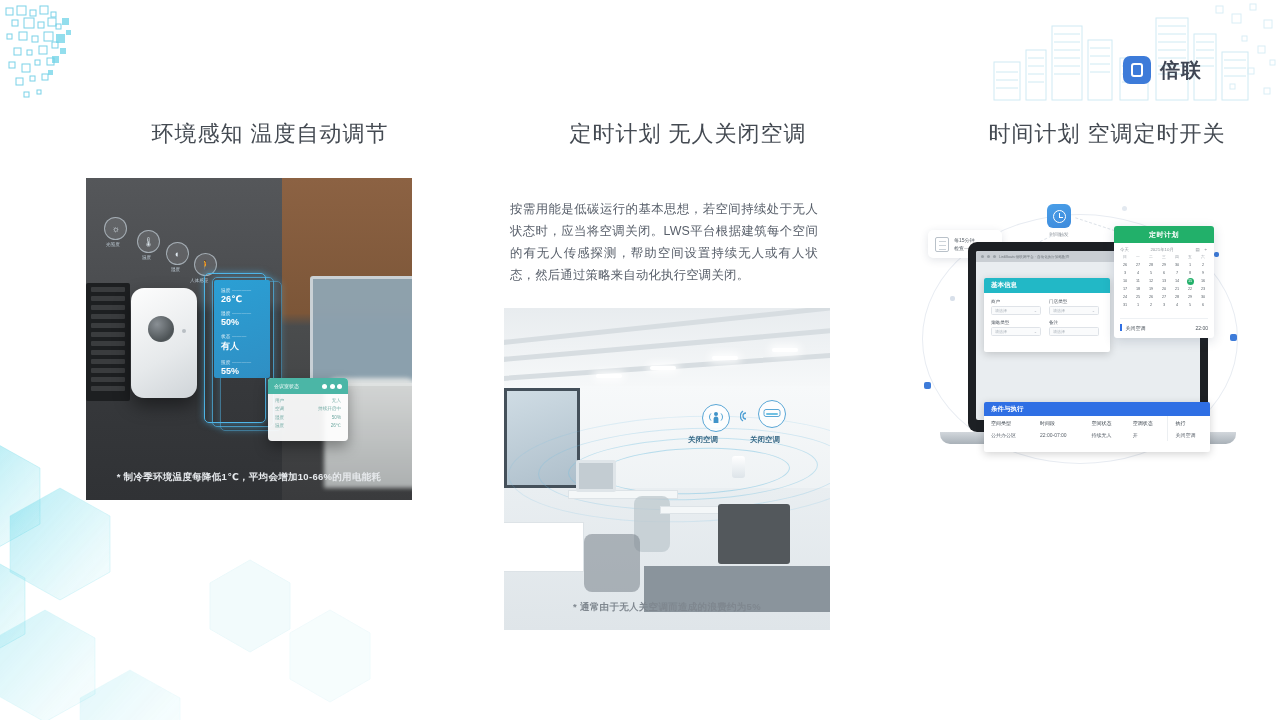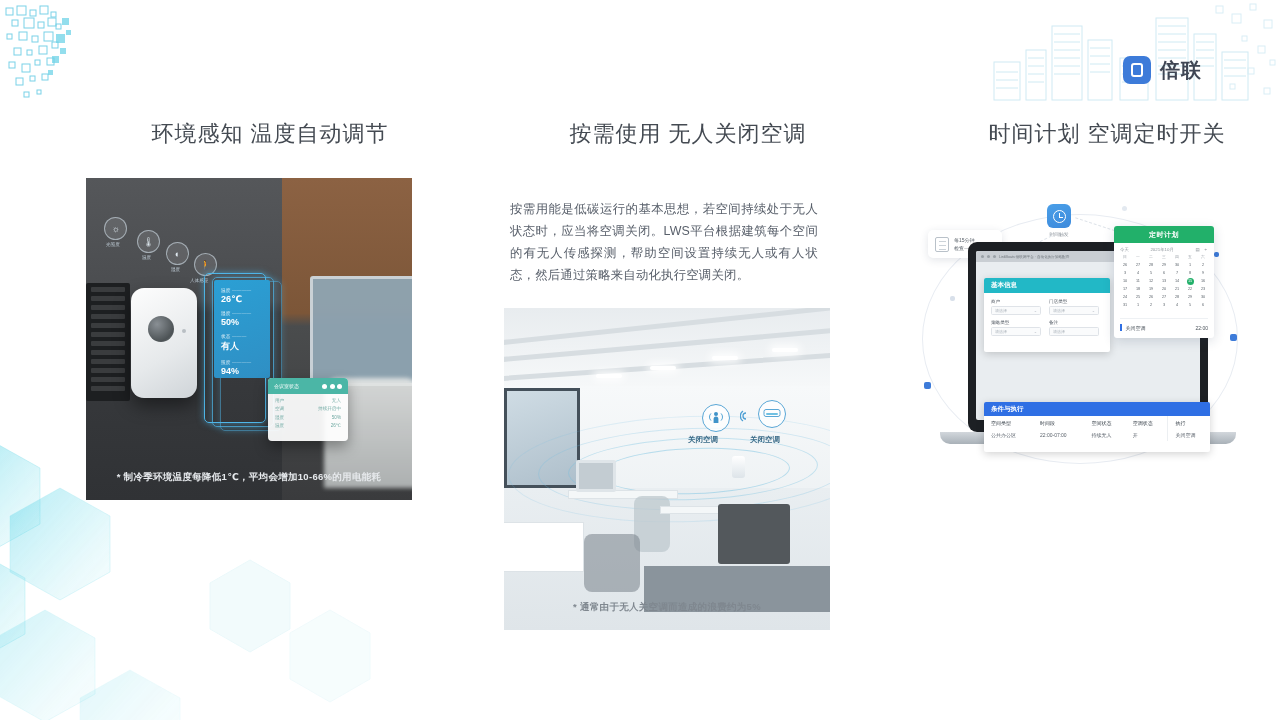--- a/index.html
+++ b/index.html
@@ -441,21 +441,21 @@
         <div class="row">
             <div class="lbl"><span>湿度</span><span class="dash"> ————</span></div>
             <div class="val">50%</div>
           </div>
         <div class="row">
             <div class="lbl"><span>状态</span><span class="dash"> ———</span></div>
             <div class="val">有人</div>
           </div>
         <div class="row">
             <div class="lbl"><span>照度</span><span class="dash"> ————</span></div>
-            <div class="val">94%</div>
+            <div class="val">55%</div>
           </div>
       </div>
 
       <div id="fig1-card">
         <div class="hd">
           <div class="t">会议室状态</div>
           <div class="dots">
               <i></i>
               <i></i>
               <i></i>
@@ -477,21 +477,21 @@
             <span>温度</span>
             <span>26℃</span>
           </div>
       </div>
 
       <div class="fig-caption">* 制冷季环境温度每降低1℃，平均会增加10-66%的用电能耗</div>
     </div>
   </div>
 
   <div class="col c2">
-    <div class="col-heading">按需使用 无人关闭空调</div>
+    <div class="col-heading">定时计划 无人关闭空调</div>
     <div class="col-body">按需用能是低碳运行的基本思想，若空间持续处于无人状态时，应当将空调关闭。LWS平台根据建筑每个空间的有无人传感探测，帮助空间设置持续无人或有人状态，然后通过策略来自动化执行空调关闭。</div>
 
     <div class="figure" id="figure-office">
       <div id="fig2-ceiling"></div>
       <div class="fig2-beam" style="left:-20px;top:14px;width:380px;transform:rotate(-6deg)"></div>
       <div class="fig2-beam" style="left:-20px;top:34px;width:380px;transform:rotate(-5deg)"></div>
       <div class="fig2-beam" style="left:-20px;top:56px;width:380px;transform:rotate(-4deg)"></div>
       <div class="fig2-lamp" style="left:92px;top:66px"></div>
       <div class="fig2-lamp" style="left:146px;top:58px"></div>
       <div class="fig2-lamp" style="left:208px;top:48px"></div>

